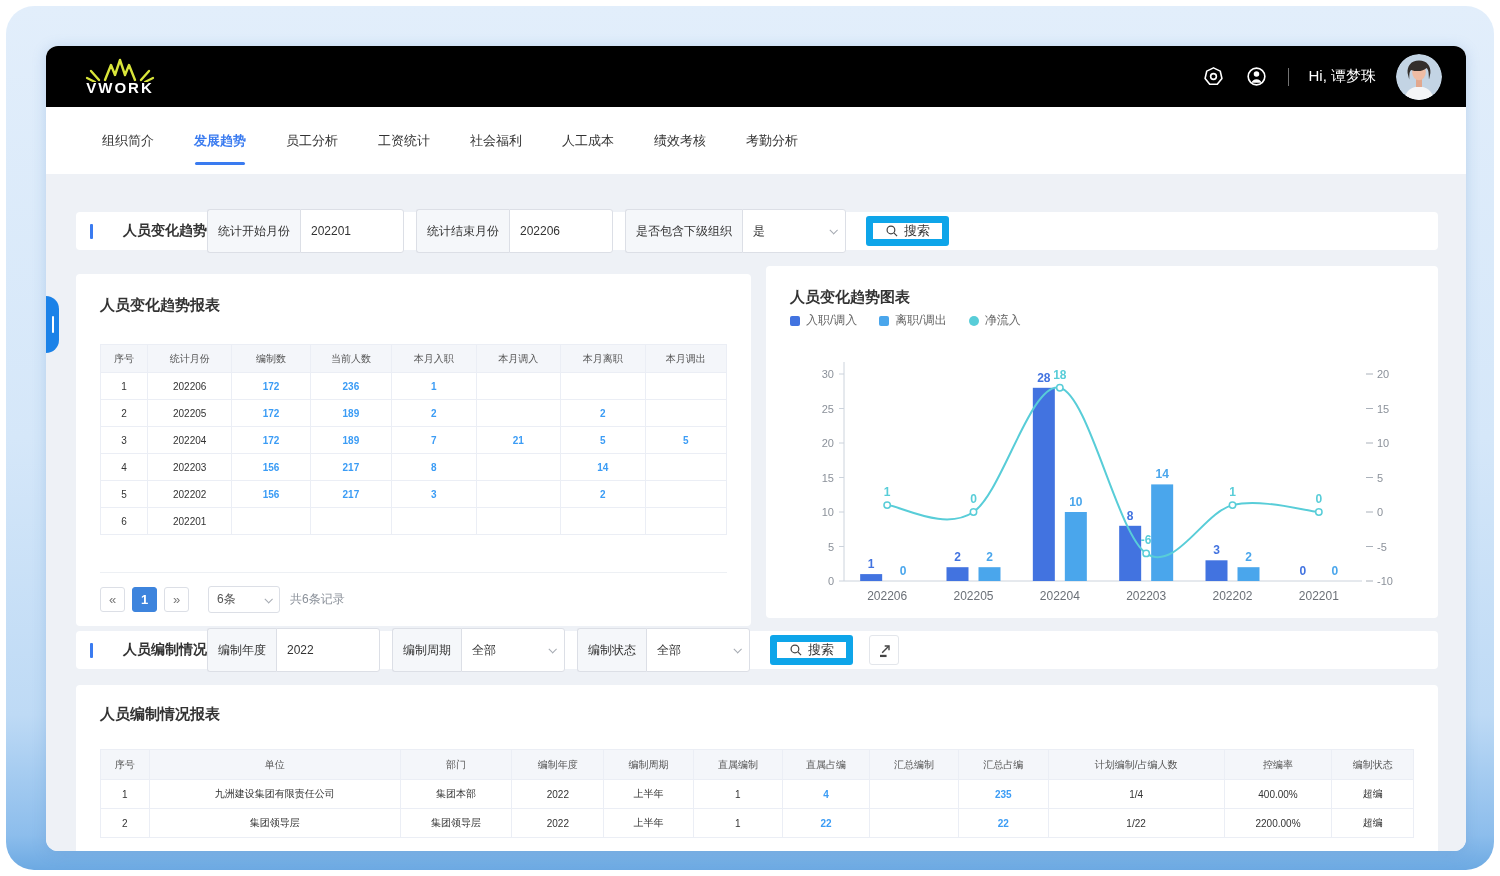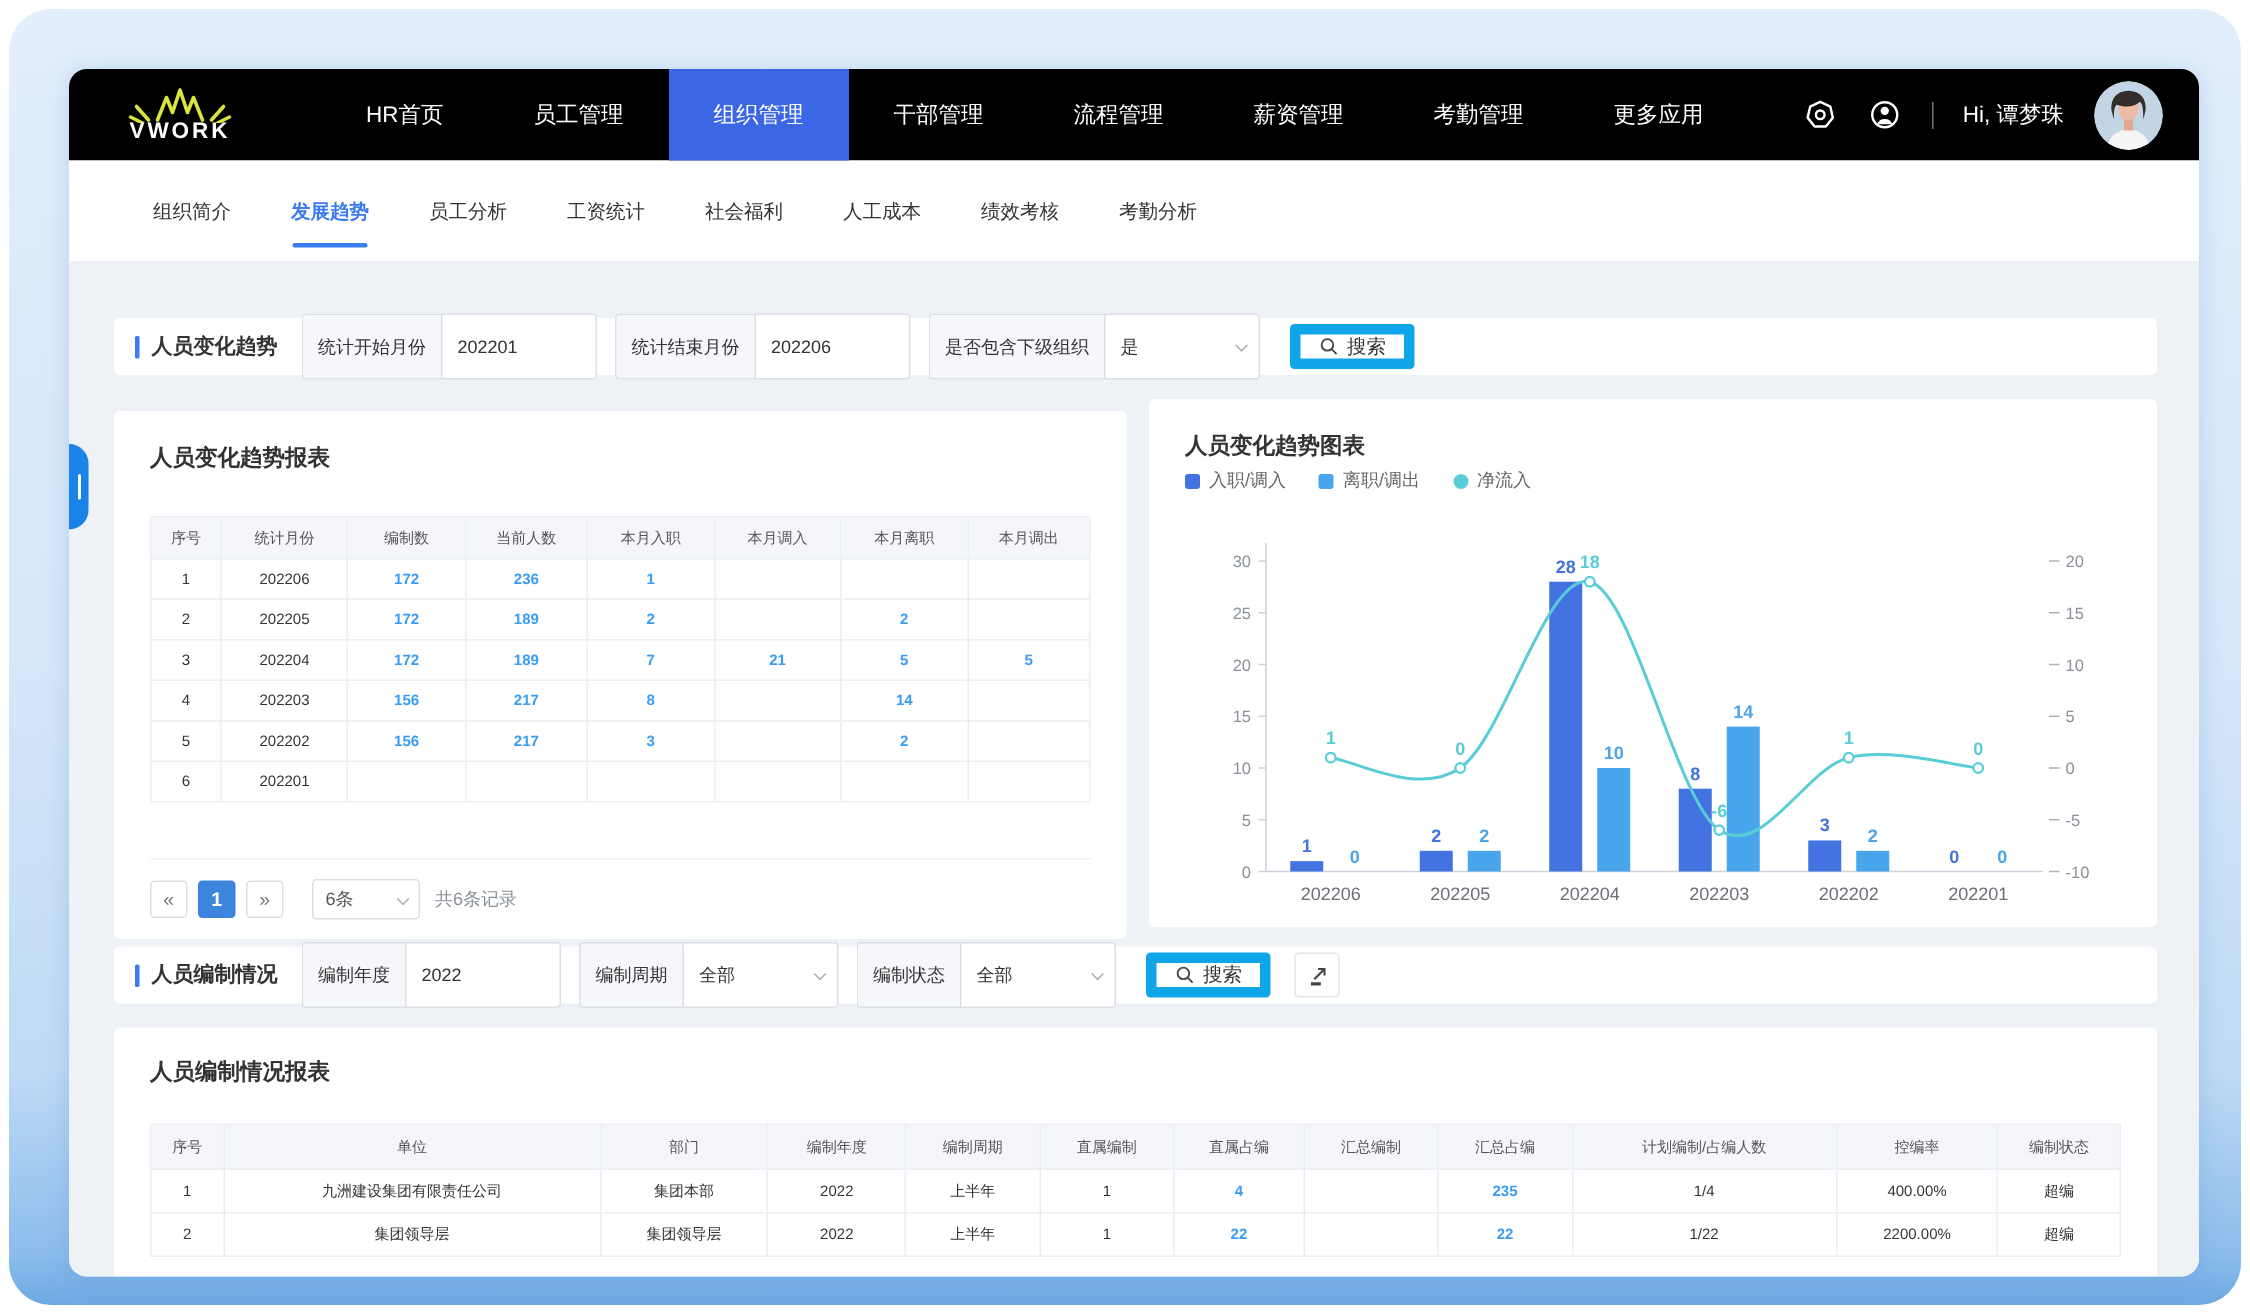--- a/index.html
+++ b/index.html
@@ -36,21 +36,21 @@
   .content { position:absolute; left:0; right:0; top:128px; bottom:0; background:#eef1f6; overflow:hidden; }
 
   .drawer-handle { position:absolute; left:0; top:250px; width:13px; height:57px; background:#1b82e8;
     border-radius:0 14px 14px 0; cursor:pointer; z-index:5; display:flex; align-items:center; justify-content:center; }
   .drawer-handle span { width:2px; height:17px; background:#fff; border-radius:1px; }
 
   .filter-card { position:absolute; left:30px; right:28px; height:38px; background:#fff; border-radius:4px;
     display:flex; align-items:center; padding:0 14px; }
   #filter1 { top:38px; }
   #filter2 { top:457px; }
-  .f-title { display:flex; align-items:center; font-size:14px; font-weight:bold; color:#333; margin-right:16px; white-space:nowrap; }
+  .f-title { display:flex; align-items:center; font-size:14px; font-weight:bold; color:#333; margin-right:0; white-space:nowrap;gap:22px; }
   .f-bar { width:3px; height:15px; background:#3a7bf0; border-radius:1px; margin-right:8px; }
   .field { display:flex; height:44px; margin-right:12px; font-size:12px; }
   .flabel { background:#f5f7fa; border:1px solid #dcdfe6; border-right:none; border-radius:3px 0 0 3px;
     display:flex; align-items:center; padding:0 10px; color:#333; white-space:nowrap; }
   .finput { border:1px solid #dcdfe6; border-radius:0 3px 3px 0; width:104px; padding:0 10px; font-size:12px;
     color:#333; font-family:inherit; outline:none; }
   .fselect { border:1px solid #dcdfe6; border-radius:0 3px 3px 0; width:104px; background:#fff; cursor:pointer;
     display:flex; align-items:center; justify-content:space-between; padding:0 9px 0 10px; color:#333; }
   .chev { width:6px; height:6px; border-right:1.3px solid #a6abb3; border-bottom:1.3px solid #a6abb3;
     transform:rotate(45deg) translateY(-1px); }
@@ -101,30 +101,20 @@
       <div class="logo">
         <svg width="70" height="24" viewBox="0 0 70 24">
           <path d="M20 22 L26 7 L30 17 L35 2 L40 17 L44 7 L50 22" fill="none" stroke="#d9e53a" stroke-width="2.4" stroke-linejoin="round" stroke-linecap="round"></path>
           <path d="M14 22 L6 13" stroke="#d9e53a" stroke-width="2.4" stroke-linecap="round"></path>
           <path d="M56 22 L64 13" stroke="#d9e53a" stroke-width="2.4" stroke-linecap="round"></path>
           <path d="M10 24 L2 20" stroke="#d9e53a" stroke-width="2.2" stroke-linecap="round"></path>
           <path d="M60 24 L68 20" stroke="#d9e53a" stroke-width="2.2" stroke-linecap="round"></path>
         </svg>
         <span class="logo-text">VWORK</span>
       </div>
-      <nav class="main-nav">
-          <div class="nav-item">HR首页</div>
-          <div class="nav-item">员工管理</div>
-          <div class="nav-item active">组织管理</div>
-          <div class="nav-item">干部管理</div>
-          <div class="nav-item">流程管理</div>
-          <div class="nav-item">薪资管理</div>
-          <div class="nav-item">考勤管理</div>
-          <div class="nav-item">更多应用</div>
-        </nav>
       <div class="nav-right">
         <span class="nav-icon">
           <svg width="23" height="23" viewBox="0 0 24 24" fill="none">
             <path d="M12 3 L19.03 6.39 L20.77 14 L15.91 20.11 L8.09 20.11 L3.23 14 L4.97 6.39 Z" stroke="#fff" stroke-width="1.7" stroke-linejoin="round"></path>
             <circle cx="12" cy="12" r="3" stroke="#fff" stroke-width="1.7"></circle>
           </svg>
         </span>
         <span class="nav-icon">
           <svg width="23" height="23" viewBox="0 0 24 24" fill="none">
             <circle cx="12" cy="12" r="8.7" stroke="#fff" stroke-width="1.7"></circle>

